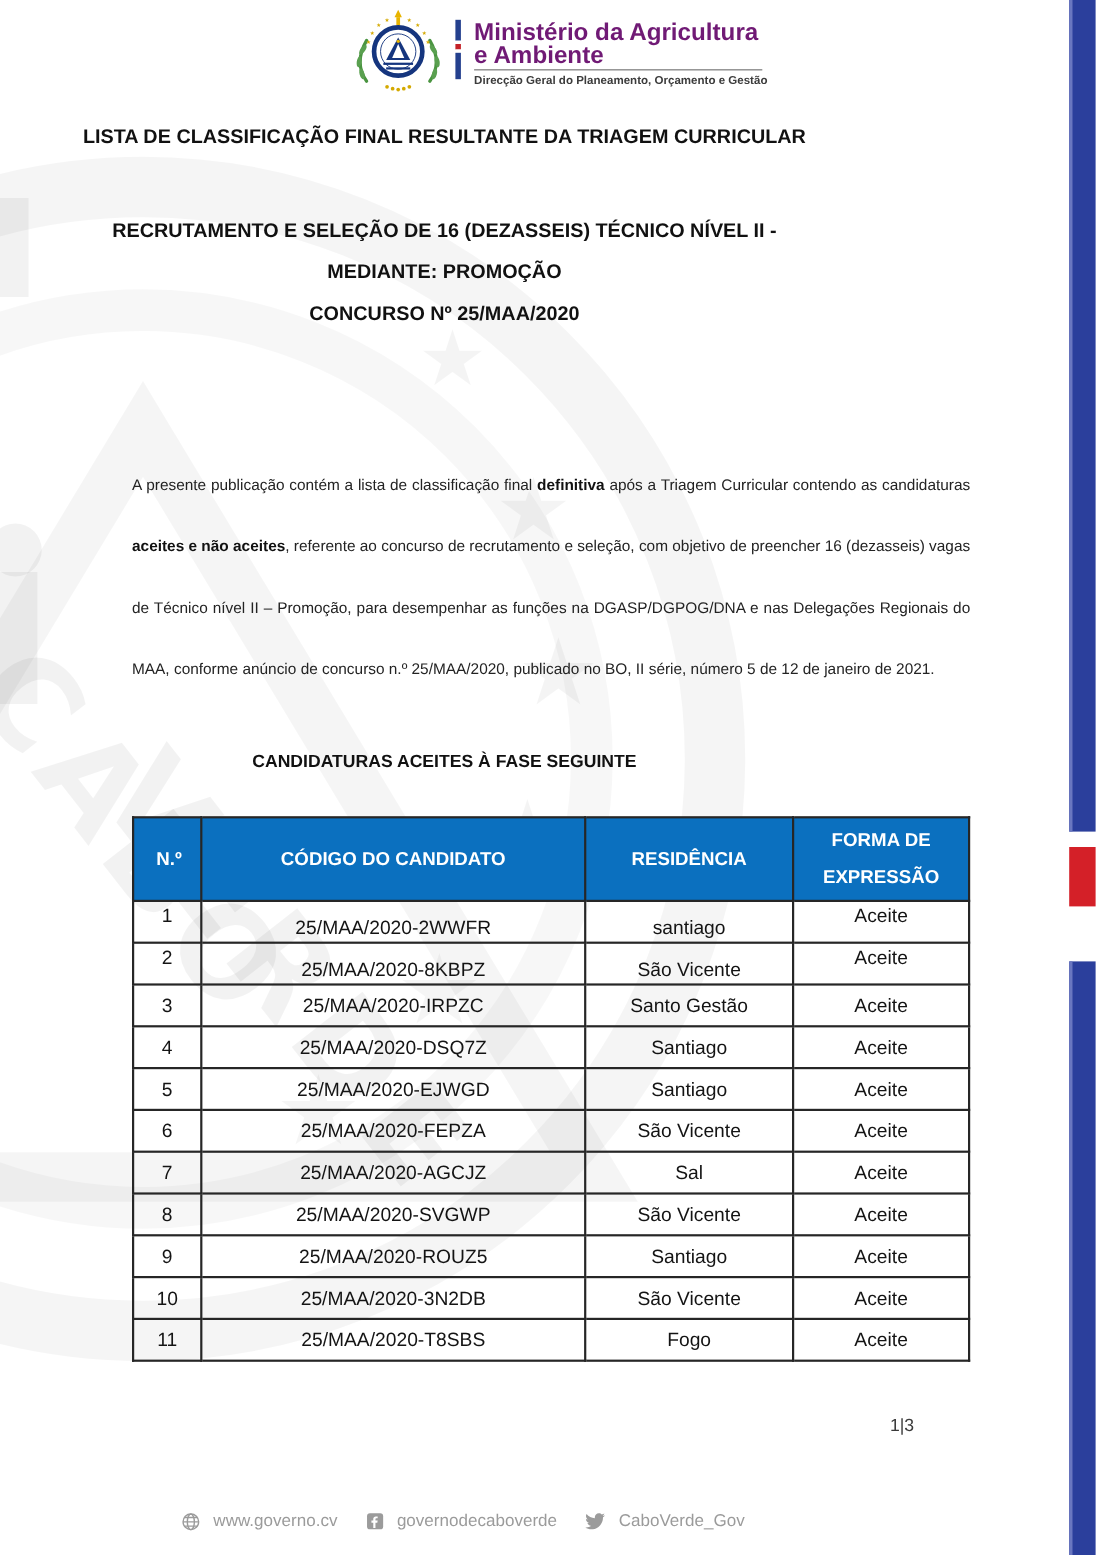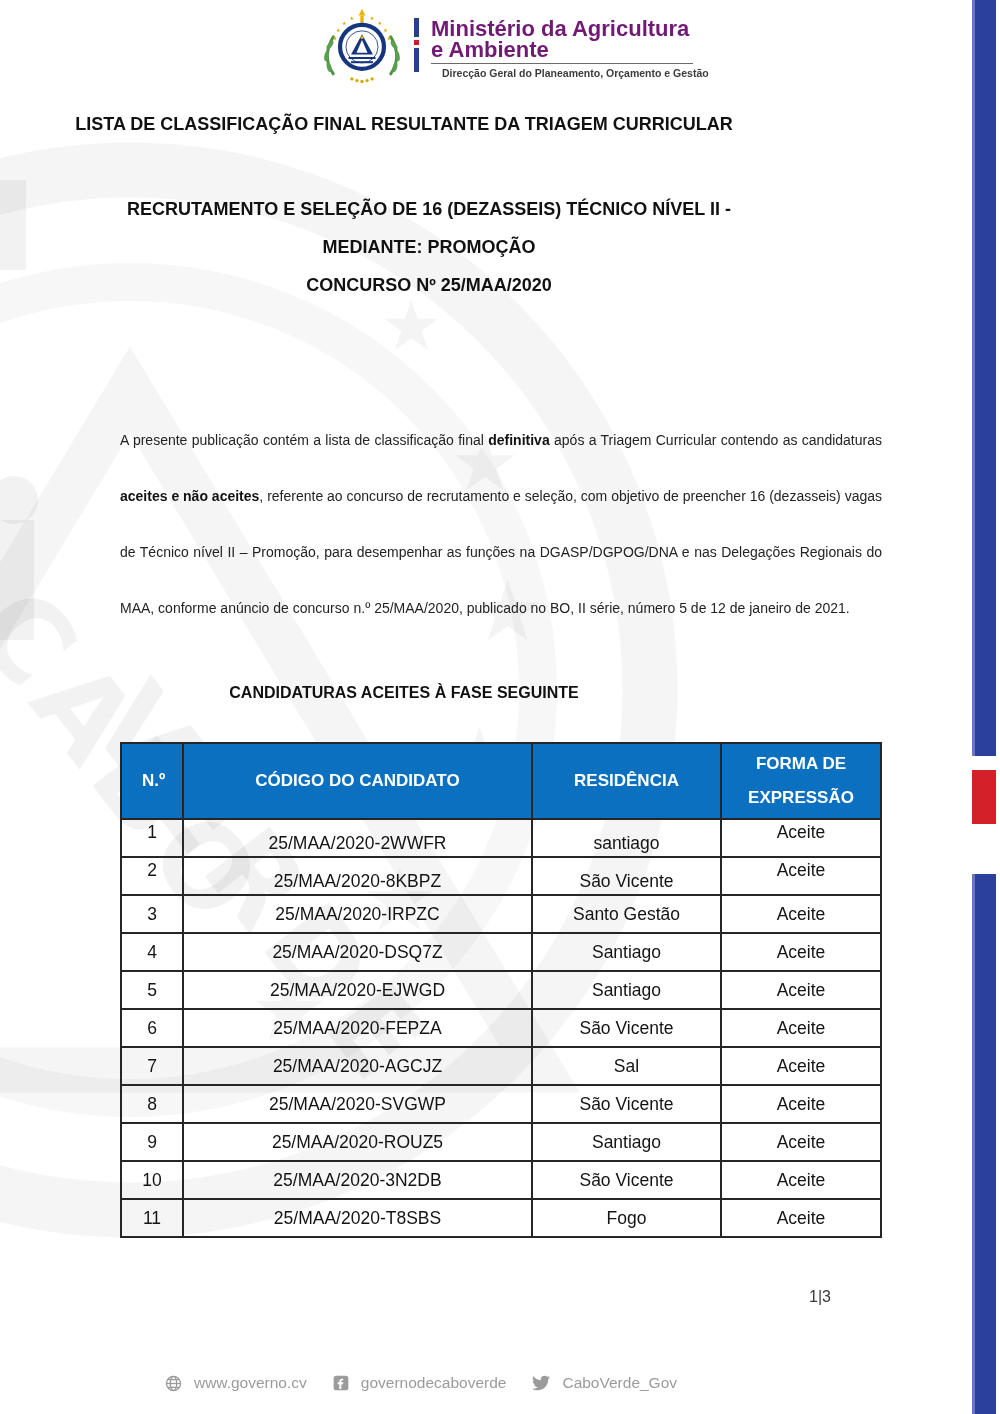--- a/index.html
+++ b/index.html
@@ -40,26 +40,26 @@
   .header { position: absolute; top: 8px; left: 318px; display: flex; align-items: flex-start; }
   .logo { width: 88px; height: 76px; }
   .hsep { margin: 10px 6px 0 8px; width: 5px; display: flex; flex-direction: column; }
   .hsep .b1 { height: 19px; background: #24408e; }
   .hsep .g  { height: 3px;  background: #ffffff; }
   .hsep .r  { height: 5px;  background: #c42127; }
   .hsep .b2 { height: 24px; background: #24408e; }
   .htext { margin-left: 6px; padding-top: 10px; }
   .ministry { font-size: 22px; font-weight: bold; color: #701a75; line-height: 21px; }
   .hrule { width: 262px; height: 1px; background: #6b6b6b; margin: 3px 0 3px 0; }
-  .department { font-size: 10.5px; font-weight: bold; color: #3c3c3c; margin-left: 11px; }
+  .department { font-size: 10.5px; font-weight: bold; color: #3c3c3c; }
 
   
   .center-line { position: absolute; left: 0; width: 808px; text-align: center; font-weight: bold; color: #111; }
   .title-main   { top: 114px; font-size: 18px; }
-  .subtitle-block { top: 190px; line-height: 38px; font-size: 18px; margin-left: 25px; }
+  .subtitle-block { top: 190px; line-height: 38px; font-size: 18px; }
   .result-title { top: 362px; font-size: 18px; }
   .section-title{ top: 684px; font-size: 16px; }
 
   
   .body-par {
     position: absolute; left: 120px; top: 412px; width: 762px;
     font-size: 14px; line-height: 56px; text-align: justify; color: #232323;
   }
   .body-par b { color: #111; }
 

